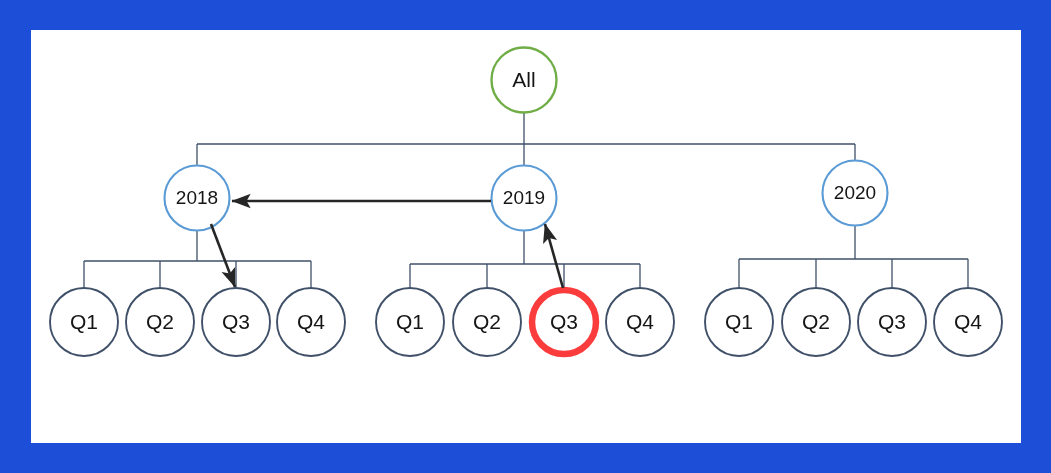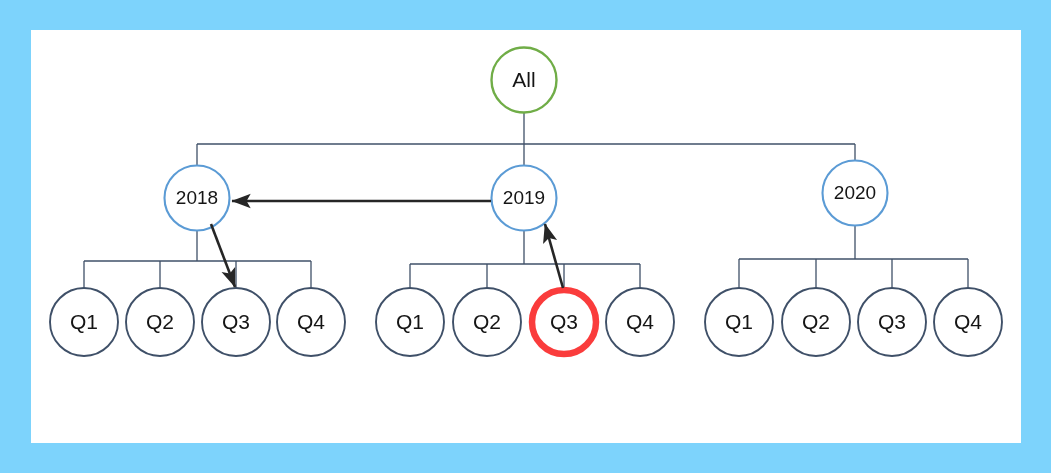--- a/index.html
+++ b/index.html
@@ -38,21 +38,21 @@
     fill: #151515;
     font-size: 21px;
   }
   .node-label.small {
     font-size: 19px;
   }
 </style>
 </head>
 <body>
 
-<div id="page" style="background: #7dd3fc;">
+<div id="page" style="background: #1d4ed8;">
   <div id="canvas" style="left: 31px; top: 30px; width: 990px; height: 413px; background: rgb(255, 255, 255);"></div>
 
   <svg id="diagram-svg" viewBox="0 0 1051 473" xmlns="http://www.w3.org/2000/svg">
     <defs>
       <marker id="arrowhead" markerWidth="9" markerHeight="9" refX="7.2" refY="3.1" orient="auto" markerUnits="strokeWidth">
         <path d="M0,0.3 L7.4,3.1 L0,5.9 L1.6,3.1 Z" fill="#262626"></path>
       </marker>
     </defs>
 
     <g id="connector-layer">

